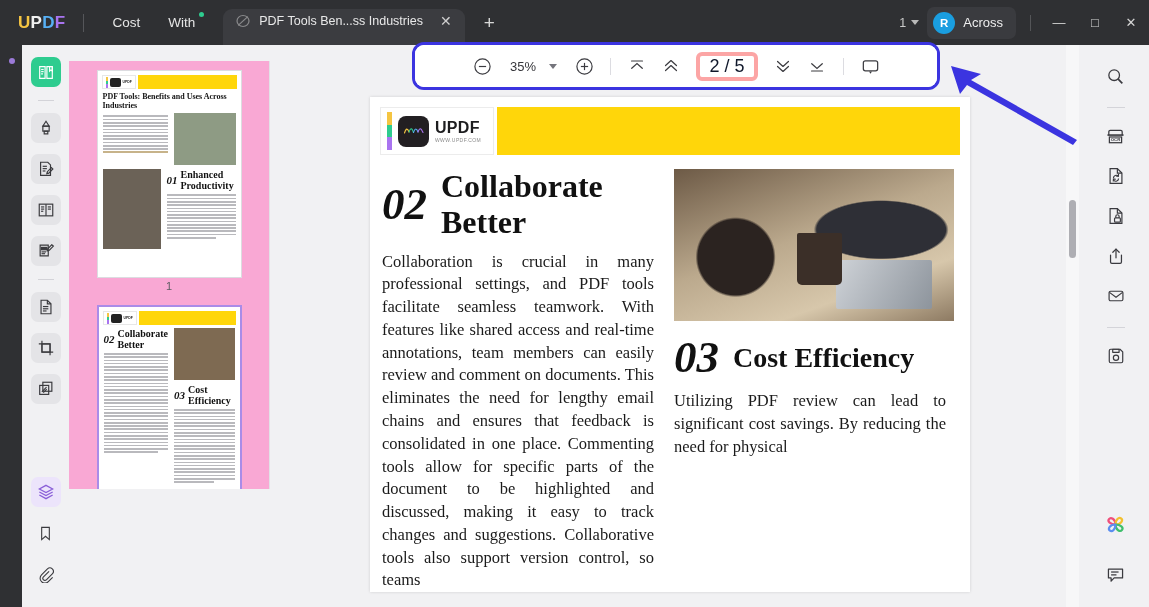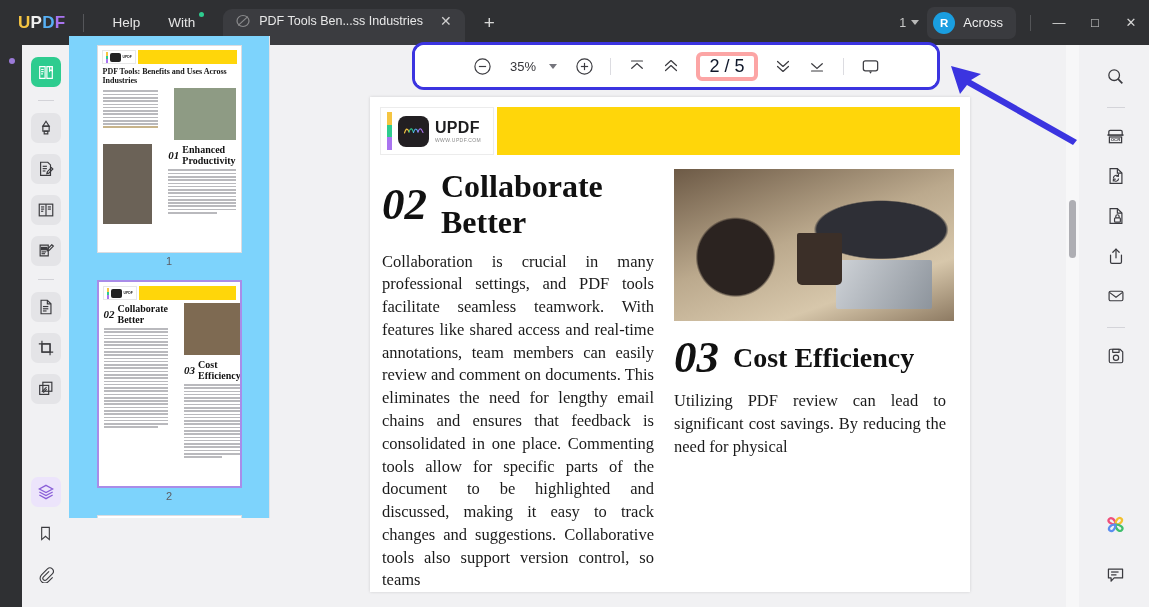--- a/index.html
+++ b/index.html
@@ -75,22 +75,22 @@
     background:#e4e4e7; color:#3a3a3e;
   }
   .rail-btn.plain { background:transparent; }
   .rail-btn.active { background:#2ecc8f; color:#ffffff; }
   .rail-btn.purple { background:#ece4fb; }
   .rail-div { width:16px; height:1px; background:#d3d3d8; margin:2px 0 12px 0; }
   .rail-spacer { flex:1; }
 
   
   .thumbpanel {
-    position:absolute; top:36px; left:69px; width:201px; height:482px;
-    background:#7dd3fc; border-right:1px solid #e2e2e6;
+    position:absolute; top:61px; left:69px; width:201px; height:428px;
+    background:#f9a8d4; border-right:1px solid #e2e2e6;
     overflow:hidden;
   }
   .thumb-wrap { padding-top:9px; display:flex; flex-direction:column; align-items:center; }
   .thumb {
     width:145px; background:#ffffff; border:1px solid #dcdce0;
     margin-bottom:2px; position:relative; overflow:hidden;
   }
   .thumb.sel { border:2px solid #a98ce8; }
   .thumb-num { font-size:11px; color:#5c5c62; margin-bottom:13px; }
   .mini-head { display:flex; align-items:stretch; height:14px; margin:4px 4px 0 4px;}
@@ -102,21 +102,21 @@
   .mini-body { padding:3px 5px 5px 5px; }
   .mini-title { font-family:"Liberation Serif", serif; font-weight:bold; font-size:8px; line-height:1.15; color:#141414; margin-bottom:3px; }
   .mini-sec { display:flex; align-items:center; gap:3px; }
   .mini-num { font-family:"Liberation Serif", serif; font-style:italic; font-weight:bold; font-size:11px; color:#111; }
   .mini-sectitle { font-family:"Liberation Serif", serif; font-weight:bold; font-size:10px; line-height:1.1; color:#111; }
   .mini-lines { margin-top:2px; }
   .mini-line { height:1.6px; background:#b9b9bd; margin-bottom:1.7px; }
   .mini-img { background:#b7ac9b; }
   .mini-img.dark { background:#6b6257; }
   .mini-img.green { background:#8e9b84; }
-  .mini-cols { display:flex; gap:16px; }
+  .mini-cols { display:flex; gap:6px; }
   .mini-col { flex:1; }
 
   
   .docview {
     position:absolute; top:45px; left:270px; width:812px; height:562px;
     background:#f1f1f3; overflow:hidden;
   }
   .page {
     position:absolute; top:52px; left:100px; width:600px; background:#ffffff;
     box-shadow:0 0 3px rgba(0,0,0,.14); padding:0;
@@ -217,21 +217,21 @@
   <div class="titlebar">
     <div class="logo">
       <span>U</span>
       <span>P</span>
       <span>D</span>
       <span>F</span>
     </div>
     <div class="tb-sep"></div>
 
     <div class="menu-item">
-      <span>Help</span>
+      <span>Cost</span>
     </div>
     <div class="menu-item">
       <span>With</span>
       <span class="menu-dot"></span>
     </div>
 
     <div class="tab">
       <span class="tab-icon">
         <svg viewBox="0 0 16 16" fill="none" stroke="#c9c9c9" stroke-width="1.2">
           <ellipse cx="8" cy="8" rx="6" ry="5.5"></ellipse>

